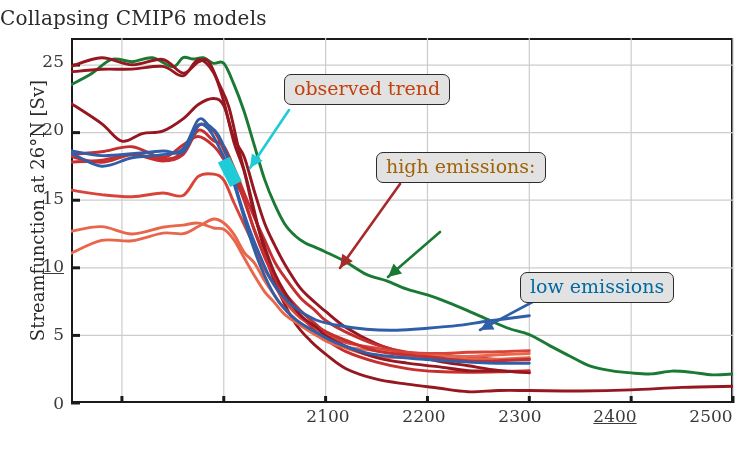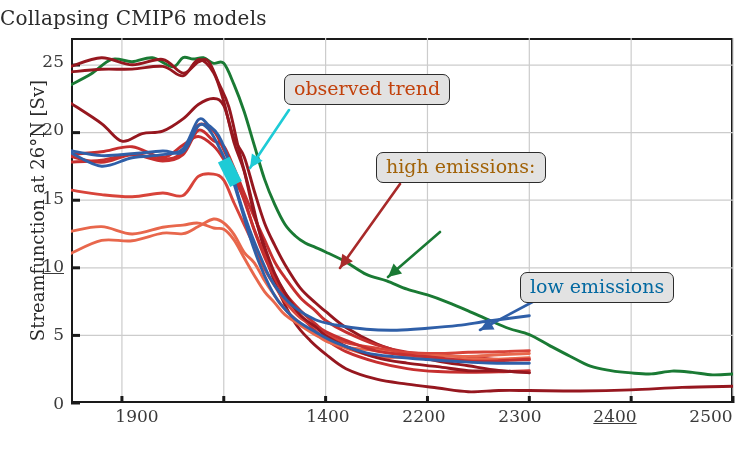--- a/index.html
+++ b/index.html
@@ -89,22 +89,21 @@
         <polygon points="250,168 262.6479453669812,160.83903093192976 251.85999196573252,153.5850622655729" fill="#1ecbd6"></polygon>
         <line x1="400" y1="184" x2="340" y2="268" stroke="#a82a2a" stroke-width="2.6" stroke-linecap="round"></line>
         <polygon points="340,268 352.84536408119203,261.19951313348656 342.2668289555044,253.64341661513834" fill="#a82a2a"></polygon>
         <line x1="440" y1="232" x2="388" y2="277" stroke="#1a7a34" stroke-width="2.6" stroke-linecap="round"></line>
         <polygon points="388,277 402.0836417108692,273.4081987583018 393.576744033163,263.57800588628567" fill="#1a7a34"></polygon>
         <line x1="540" y1="298" x2="480" y2="330" stroke="#2f5fa8" stroke-width="2.6" stroke-linecap="round"></line>
         <polygon points="480,330 494.5294117647059,329.61764705882354 488.4117647058824,318.1470588235294" fill="#2f5fa8"></polygon>
       </g>
   </svg>
 
-  <div class="tick-label-x" style="left:102px;top:406px;">1900</div>
-  <div class="tick-label-x" style="left:293px;top:406px;">1400</div>
+  <div class="tick-label-x" style="left:293px;top:406px;">2100</div>
   <div class="tick-label-x" style="left:389px;top:406px;">2200</div>
   <div class="tick-label-x" style="left:485px;top:406px;">2300</div>
   <div class="tick-label-x" style="left:580px;top:406px;text-decoration:underline;">2400</div>
   <div class="tick-label-x" style="left:676px;top:406px;">2500</div>
 
   <div class="tick-label-y" style="left:24px;top:51px;">25</div>
   <div class="tick-label-y" style="left:24px;top:119px;">20</div>
   <div class="tick-label-y" style="left:24px;top:188px;">15</div>
   <div class="tick-label-y" style="left:24px;top:256px;text-decoration:underline;">10</div>
   <div class="tick-label-y" style="left:24px;top:324px;">5</div>

